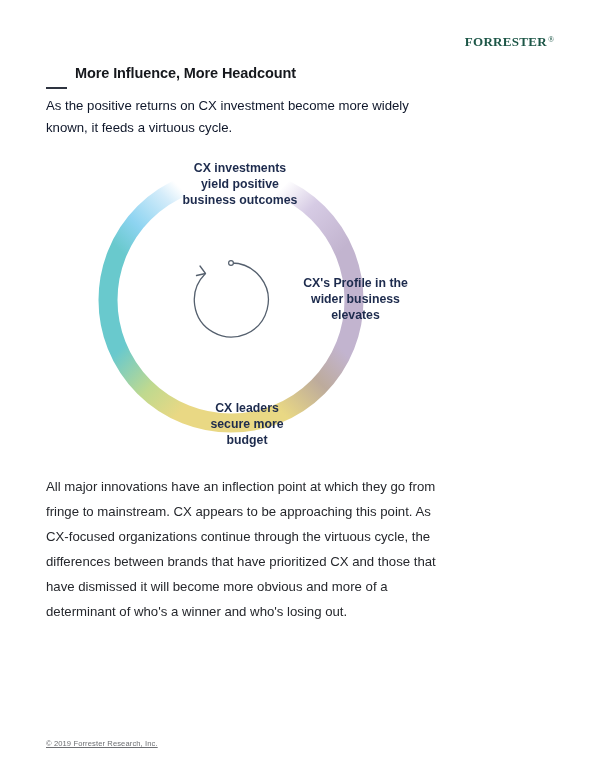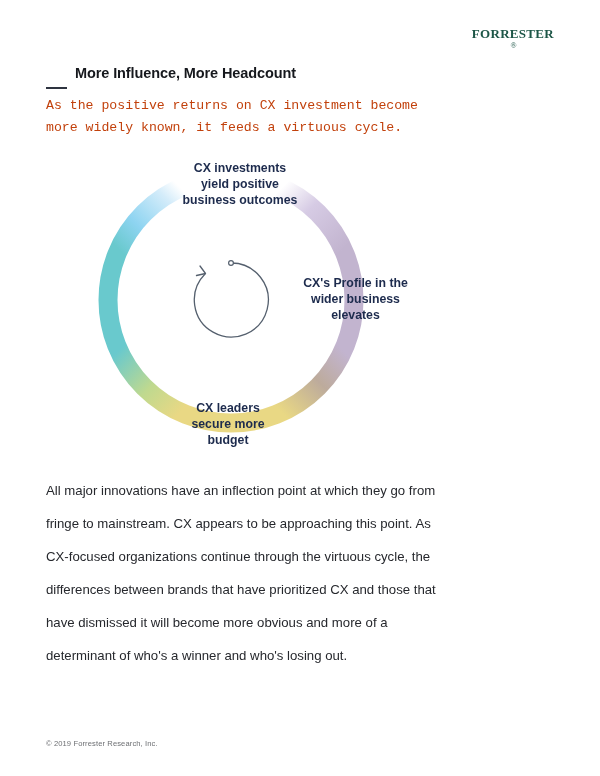--- a/index.html
+++ b/index.html
@@ -24,21 +24,20 @@
 
   
   .logo-row {
     position: absolute;
     top: 28px;
     right: 46px;
     height: 22px;
     display: flex;
     align-items: center;
     justify-content: flex-end;
-    flex-direction: column;
   }
   .logo-text {
     font-family: "Liberation Serif", serif;
     font-weight: 700;
     font-size: 19px;
     letter-spacing: 0.3px;
     color: #1d5647;
     line-height: 1;
     font-variant: small-caps;
     text-transform: lowercase;
@@ -73,22 +72,21 @@
   }
 
   
   .intro {
     position: absolute;
     left: 46px;
     top: 95px;
     width: 400px;
     font-size: 13.2px;
     line-height: 22px;
-    color: #c2410c;
-    font-family: Liberation Mono, monospace;
+    color: #0f172a;
   }
 
   
   .diagram {
     position: absolute;
     left: 0;
     top: 150px;
     width: 512px;
     height: 310px;
   }
@@ -103,41 +101,42 @@
     font-size: 12.3px;
     font-weight: 700;
     line-height: 16px;
     color: #1d2b4d;
     text-align: center;
     white-space: pre-line;
   }
   .label-top    { left: 160px; top: 10px;  width: 160px; }
   .label-right  { left: 288px; top: 125px; width: 135px; }
   .label-left   { left: 30px;  top: 126px; width: 155px; }
-  .label-bottom { left: 164px; top: 250px; width: 128px; }
+  .label-bottom { left: 183px; top: 250px; width: 128px; }
 
   
   .body-text {
     position: absolute;
     left: 46px;
     top: 474px;
     width: 410px;
     font-size: 13.2px;
-    line-height: 33px;
+    line-height: 25px;
     color: #26282d;
   }
 
   
   .footer {
     position: absolute;
     left: 46px;
     bottom: 28px;
     font-size: 7.6px;
     color: #6d6f73;
     letter-spacing: 0.1px;
+    text-decoration: underline;
   }
 </style>
 </head>
 <body>
 
 <div class="page">
 
   <div class="logo-row">
     <span class="logo-text">Forrester</span>
     <span class="logo-reg">®</span>

